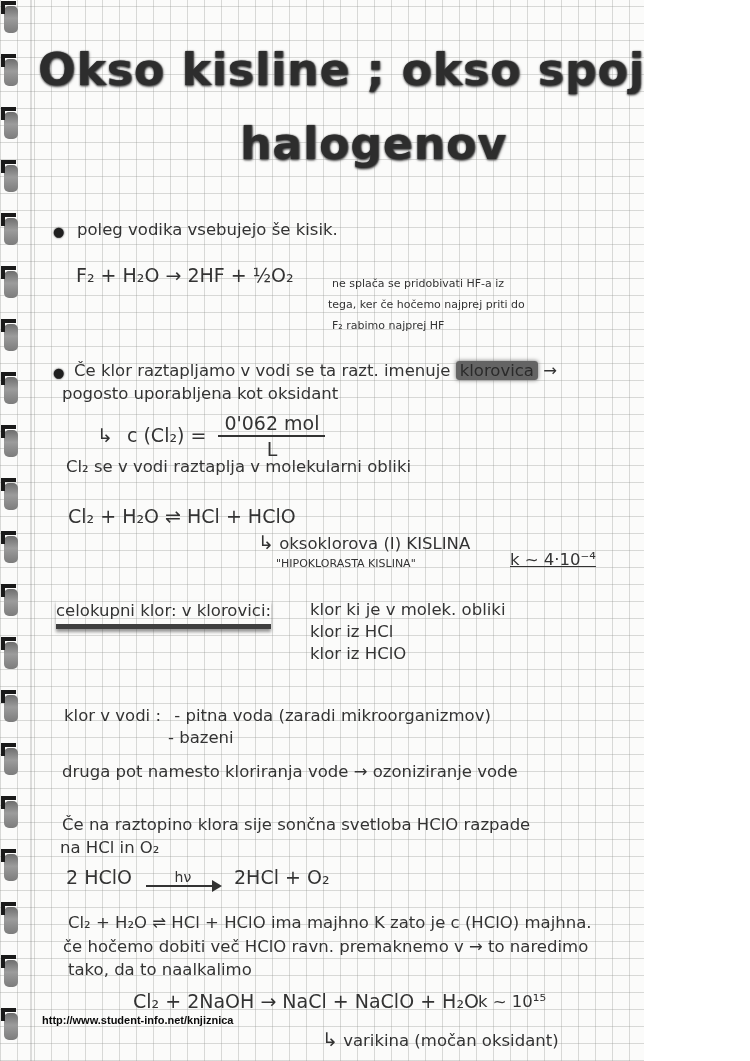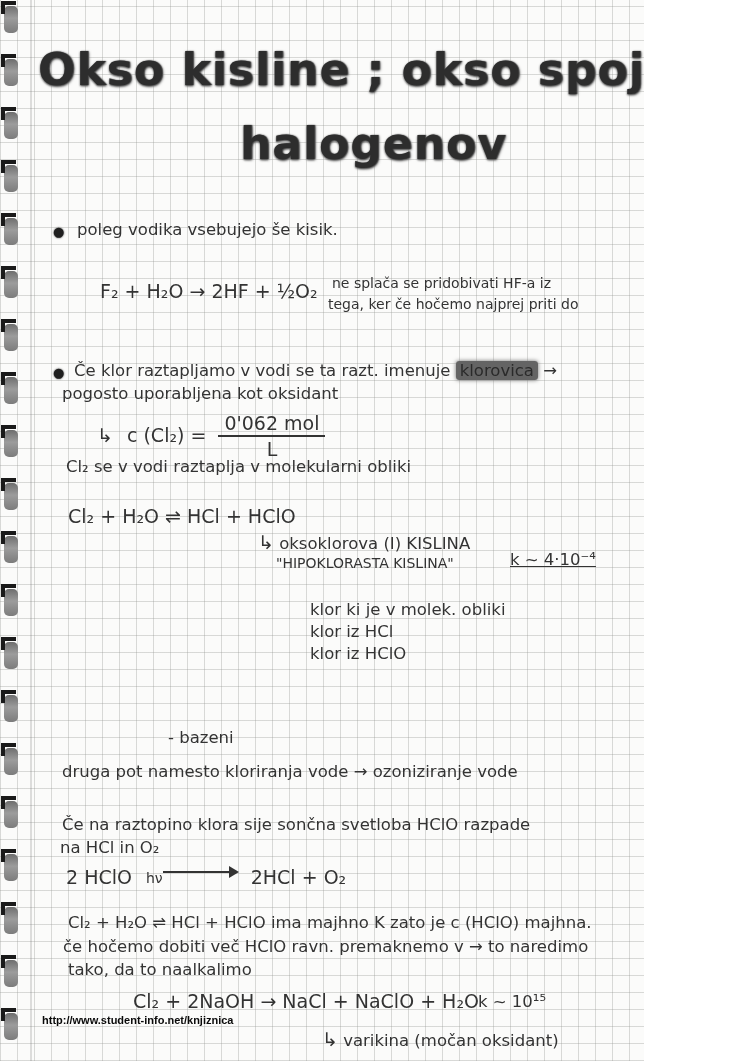--- a/index.html
+++ b/index.html
@@ -12,34 +12,34 @@
     font-family:"DejaVu Sans", sans-serif;
     color:#333;
   }
   .edge-line{position:absolute;left:30px;top:0;bottom:0;width:2px;background:rgba(110,110,110,.22);}
   .hole{position:absolute;left:4px;width:14px;height:27px;border-radius:5px;
         background:linear-gradient(180deg,#6e6e6e,#9c9c9c 45%,#7c7c7c);}
   .hole::before{content:'';position:absolute;left:-3px;top:-5px;width:11px;height:9px;
         border-left:4px solid #1a1a1a;border-top:4px solid #1a1a1a;}
   .hw{position:absolute;font-size:16.5px;line-height:22px;color:#333;
       font-family:"DejaVu Sans", sans-serif;white-space:nowrap;}
-  .hw-sm{font-size:14px;line-height:21px;}
+  .hw-sm{font-size:11px;line-height:21px;}
   .eq{font-size:19px;}
   .title{position:absolute;font-size:44px;font-weight:bold;color:#2d2d2d;letter-spacing:1px;
       text-shadow:1px 0 1px #4a4a4a, 0 1px 2px #565656, 1px 1px 3px #6a6a6a;white-space:nowrap;}
   .corner{font-size:18px;}
   .bullet{font-size:13px;color:#1f1f1f;text-shadow:0 0 2px #333;}
   .scribbled{background:#646464;color:#2a2a2a;padding:0 4px;border-radius:3px;
       box-shadow:0 0 4px #6e6e6e;}
   .scribble-underline{display:inline-block;border-bottom:5px solid #3f3f3f;padding-bottom:2px;
       box-shadow:0 3px 3px rgba(70,70,70,.55);}
   .frac{display:inline-flex;flex-direction:column;text-align:center;vertical-align:middle;margin-left:6px;}
   .frac .num{border-bottom:2px solid #333;padding:0 6px 1px;}
   .frac .den{padding-top:1px;}
-  .rxnarrow{display:inline-flex;flex-direction:row;align-items:flex-start;vertical-align:middle;margin:0 8px;}
+  .rxnarrow{display:inline-flex;flex-direction:column;align-items:center;vertical-align:middle;margin:0 8px;}
   .rxnarrow .cond{font-size:14px;line-height:14px;margin-bottom:1px;}
   .arrowline{position:relative;width:74px;height:2px;background:#333;display:inline-block;}
   .arrowline::after{content:'';position:absolute;right:-2px;top:-5px;border-left:10px solid #333;
       border-top:6px solid transparent;border-bottom:6px solid transparent;}
   .footer-print{position:absolute;font-family:"Liberation Sans", sans-serif;font-weight:bold;
       font-size:11px;color:#0a0a0a;white-space:nowrap;}
 </style>
 </head>
 <body>
 
@@ -69,23 +69,24 @@
     </div>
 
   <div class="hw corner" style="left:692px;top:17px;">63</div>
 
   <div class="title" style="left:38px;top:44px;">Okso kisline ; okso spojine.</div>
   <div class="title" style="left:240px;top:118px;">halogenov</div>
 
   <span class="hw bullet" style="left:53px;top:221px;">●</span>
   <div class="hw" style="left:77px;top:219px;">poleg vodika vsebujejo še kisik.</div>
 
-  <div class="hw eq" style="left:76px;top:280px;margin-left:24px;">F₂ + H₂O → 2HF + ½O₂</div>
+  <div class="hw eq" style="left:76px;top:264px;">F₂ + H₂O → 2HF + ½O₂</div>
   <div class="hw hw-sm" style="left:332px;top:273px;">ne splača se pridobivati HF-a iz</div>
   <div class="hw hw-sm" style="left:328px;top:294px;">tega, ker če hočemo najprej priti do</div>
+  <div class="hw hw-sm" style="left:332px;top:315px;">F₂ rabimo najprej HF</div>
 
   <span class="hw bullet" style="left:53px;top:362px;">●</span>
   <div class="hw" style="left:74px;top:360px;">
     <span>Če klor raztapljamo v vodi se ta razt. imenuje</span>
     <span class="scribbled">klorovica</span>
     <span>→</span>
   </div>
   <div class="hw" style="left:62px;top:383px;">pogosto uporabljena kot oksidant</div>
   <div class="hw eq" style="left:97px;top:412px;">
     <span>↳</span>
@@ -98,24 +99,31 @@
 
   <div class="hw" style="left:66px;top:456px;">Cl₂ se v vodi raztaplja v molekularni obliki</div>
   <div class="hw eq" style="left:68px;top:505px;">Cl₂ + H₂O ⇌ HCl + HClO</div>
   <div class="hw" style="left:258px;top:531px;">
     <span class="eq">↳</span>
     <span>oksoklorova (I) KISLINA</span>
   </div>
   <div class="hw hw-sm" style="left:276px;top:553px;">"HIPOKLORASTA KISLINA"</div>
   <div class="hw" style="left:510px;top:549px;text-decoration:underline;">k ~ 4·10⁻⁴</div>
 
+  <div class="hw" style="left:56px;top:600px;">
+    <span class="scribble-underline">celokupni klor: v klorovici:</span>
+  </div>
   <div class="hw" style="left:310px;top:599px;">klor ki je v molek. obliki</div>
   <div class="hw" style="left:310px;top:621px;">klor iz HCl</div>
   <div class="hw" style="left:310px;top:643px;">klor iz HClO</div>
 
+  <div class="hw" style="left:64px;top:705px;">
+    <span>klor v vodi :</span>
+    <span style="margin-left:8px;">- pitna voda (zaradi mikroorganizmov)</span>
+  </div>
   <div class="hw" style="left:168px;top:727px;">- bazeni</div>
   <div class="hw" style="left:62px;top:761px;">druga pot namesto kloriranja vode → ozoniziranje vode</div>
 
   <div class="hw" style="left:62px;top:814px;">Če na raztopino klora sije sončna svetloba HClO razpade</div>
   <div class="hw" style="left:60px;top:837px;">na HCl in O₂</div>
   <div class="hw eq" style="left:66px;top:866px;">
     <span>2 HClO</span>
     <span class="rxnarrow">
       <span class="cond">hν</span>
       <span class="arrowline"></span>

